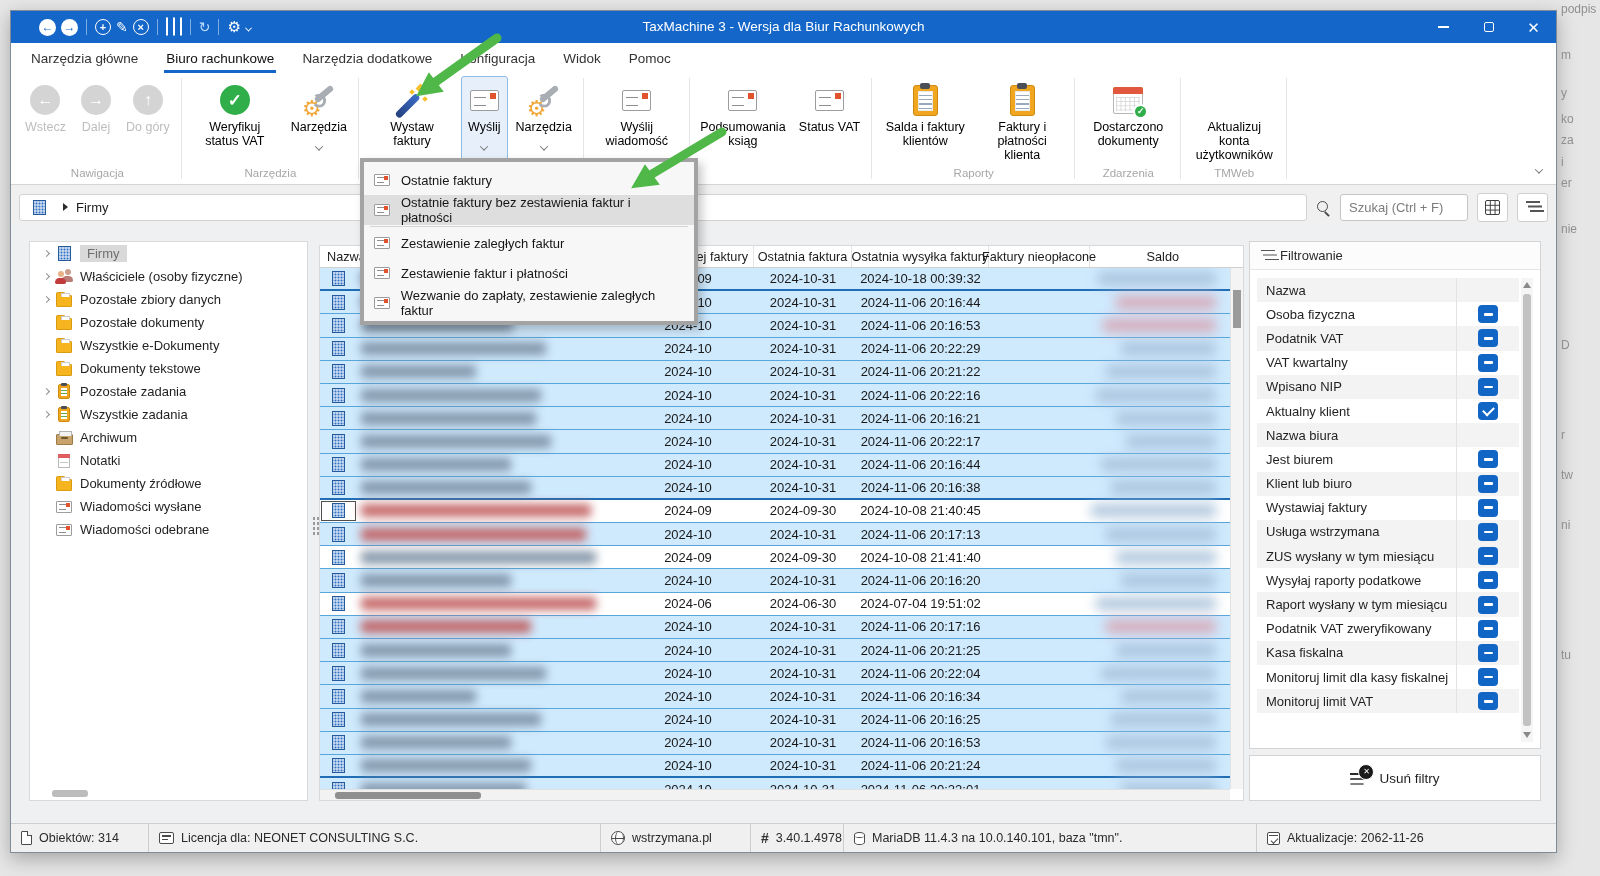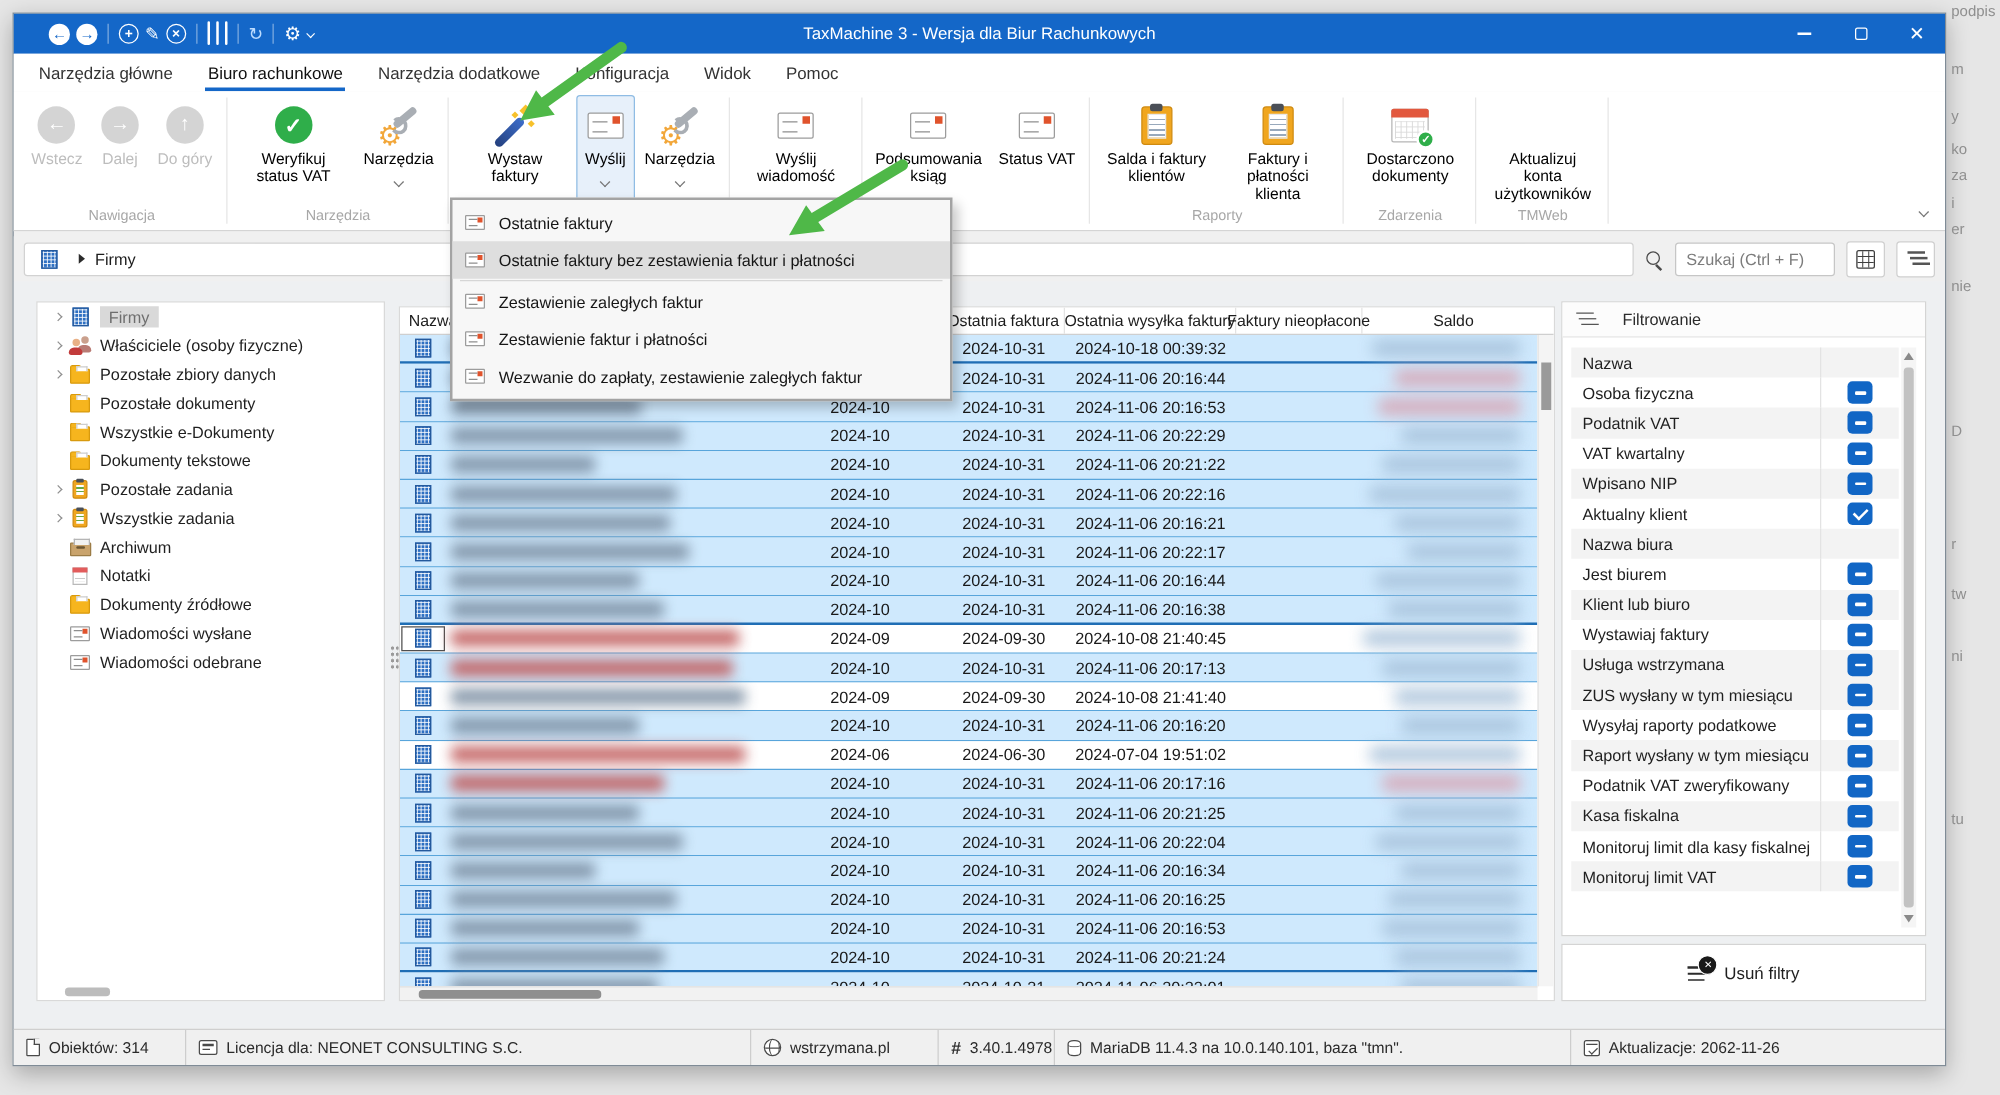--- a/index.html
+++ b/index.html
@@ -162,21 +162,21 @@
 .tv{position:absolute;right:0;top:22px;bottom:11px;width:13px;background:#f4f4f4;border-left:1px solid #e2e2e2}
 .tv .thumb{position:absolute;left:2px;right:2px;top:22px;height:38px;background:#9a9a9a}
 .th-scroll{position:absolute;left:0;right:13px;bottom:0;height:11px;background:#f2f2f2;border-top:1px solid #e0e0e0}
 .th-scroll .thumb{position:absolute;left:15px;top:2px;width:146px;height:7px;background:#8f8f8f;border-radius:3px}
 
 
 .split-dots{position:absolute;width:8px;height:20px;background-image:radial-gradient(#9a9a9a 1px,transparent 1.3px);background-size:4px 5px}
 
 
 .filter-panel{position:absolute;left:1238px;top:230px;width:292px;height:508px;background:#fff;border:1px solid #d4d4d4}
-.fp-header{height:28px;display:flex;align-items:center;gap:23px;padding-left:11px;font-size:13px;color:#2b2b2b;border-bottom:1px solid #e6e6e6;background:#fcfcfc}
+.fp-header{height:28px;display:flex;align-items:center;gap:5px;padding-left:11px;font-size:13px;color:#2b2b2b;border-bottom:1px solid #e6e6e6;background:#fcfcfc}
 .fp-list{position:absolute;left:7px;right:7px;top:36px;bottom:6px}
 .frow{display:flex;height:24.2px;align-items:stretch;margin-right:14px}
 .frow.odd{background:#f3f3f3}
 .flabel{flex:1;padding-left:9px;font-size:13px;color:#1f1f1f;border-right:1px solid #e3e3e3;display:flex;align-items:center;white-space:nowrap;overflow:hidden}
 .fcheck{width:62px;display:flex;align-items:center;justify-content:center}
 .cb{width:20px;height:18px;border-radius:4px;background:#1166c5;display:flex;align-items:center;justify-content:center}
 .cb.minus::after{content:"";width:9px;height:2.6px;background:#fff;border-radius:1px}
 .cb.check::after{content:"";width:9px;height:5px;border-left:2px solid #fff;border-bottom:2px solid #fff;transform:rotate(-45deg) translate(1px,-1px)}
 .fscroll{position:absolute;right:0;top:0;bottom:0;width:12px;background:#f5f5f5}
 .fscroll .up,.fscroll .dn{position:absolute;left:50%;transform:translateX(-50%);width:0;height:0;border-left:4px solid transparent;border-right:4px solid transparent}
@@ -201,21 +201,21 @@
 .si-globe::before{content:"";position:absolute;left:50%;top:-1px;bottom:-1px;width:7px;margin-left:-3.5px;border-left:1.2px solid #4a4a4a;border-right:1.2px solid #4a4a4a;border-radius:50%}
 .si-globe::after{content:"";position:absolute;left:-1px;right:-1px;top:50%;border-top:1.2px solid #4a4a4a}
 .si-hash{font-size:14px;color:#333;font-weight:bold;line-height:1}
 .si-db{width:11px;height:13px;border:1.3px solid #4a4a4a;border-radius:5px/3px;background:#fff;position:relative}
 .si-db::before{content:"";position:absolute;left:-1px;right:-1px;top:0;height:4px;border-bottom:1.2px solid #4a4a4a;border-radius:50%}
 .si-cal{width:13px;height:13px;border:1.3px solid #4a4a4a;border-radius:2px;background:#fff;position:relative}
 .si-cal::before{content:"";position:absolute;left:1px;right:1px;top:2.5px;height:1.3px;background:#4a4a4a}
 .si-cal::after{content:"";position:absolute;left:3px;top:5.5px;width:6px;height:3px;border-left:1.2px solid #4a4a4a;border-bottom:1.2px solid #4a4a4a;transform:rotate(-45deg)}
 
 
-.ctx-menu{position:absolute;left:360px;top:158px;width:402px;background:#f7f7f7;border:2px solid #a3a3a3;box-shadow:4px 5px 9px rgba(0,0,0,.22);padding:3px 0;z-index:50}
+.ctx-menu{position:absolute;left:360px;top:158px;width:338px;background:#f7f7f7;border:4px solid #a3a3a3;box-shadow:4px 5px 9px rgba(0,0,0,.22);padding:3px 0;z-index:50}
 .mi{display:flex;align-items:center;height:30px;padding:0 10px;gap:11px;font-size:13px;color:#161616}
 .mi.hl{background:#dedede}
 .msep{height:1px;background:#d6d6d6;margin:1px 6px}
 
 
 .arrows{position:absolute;left:0;top:0;z-index:60;pointer-events:none}
 </style>
 </head>
 <body>
 

